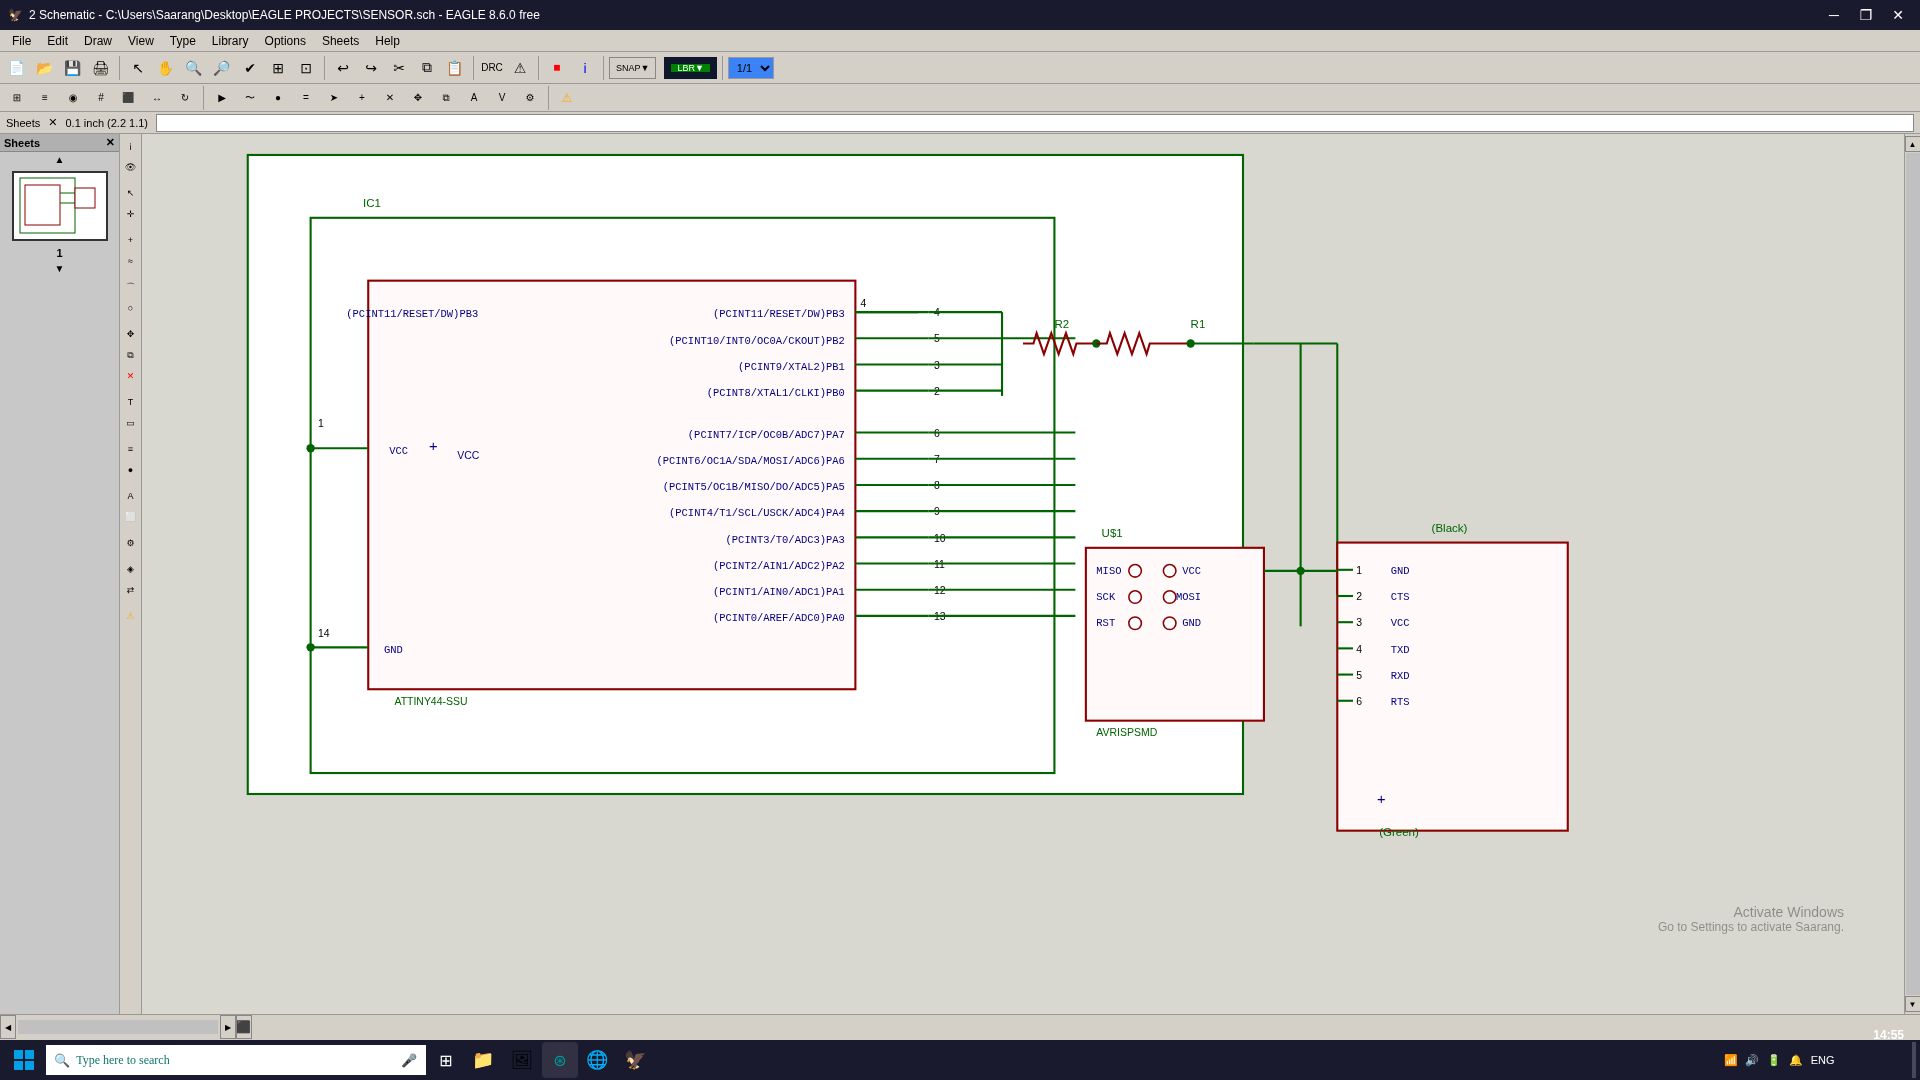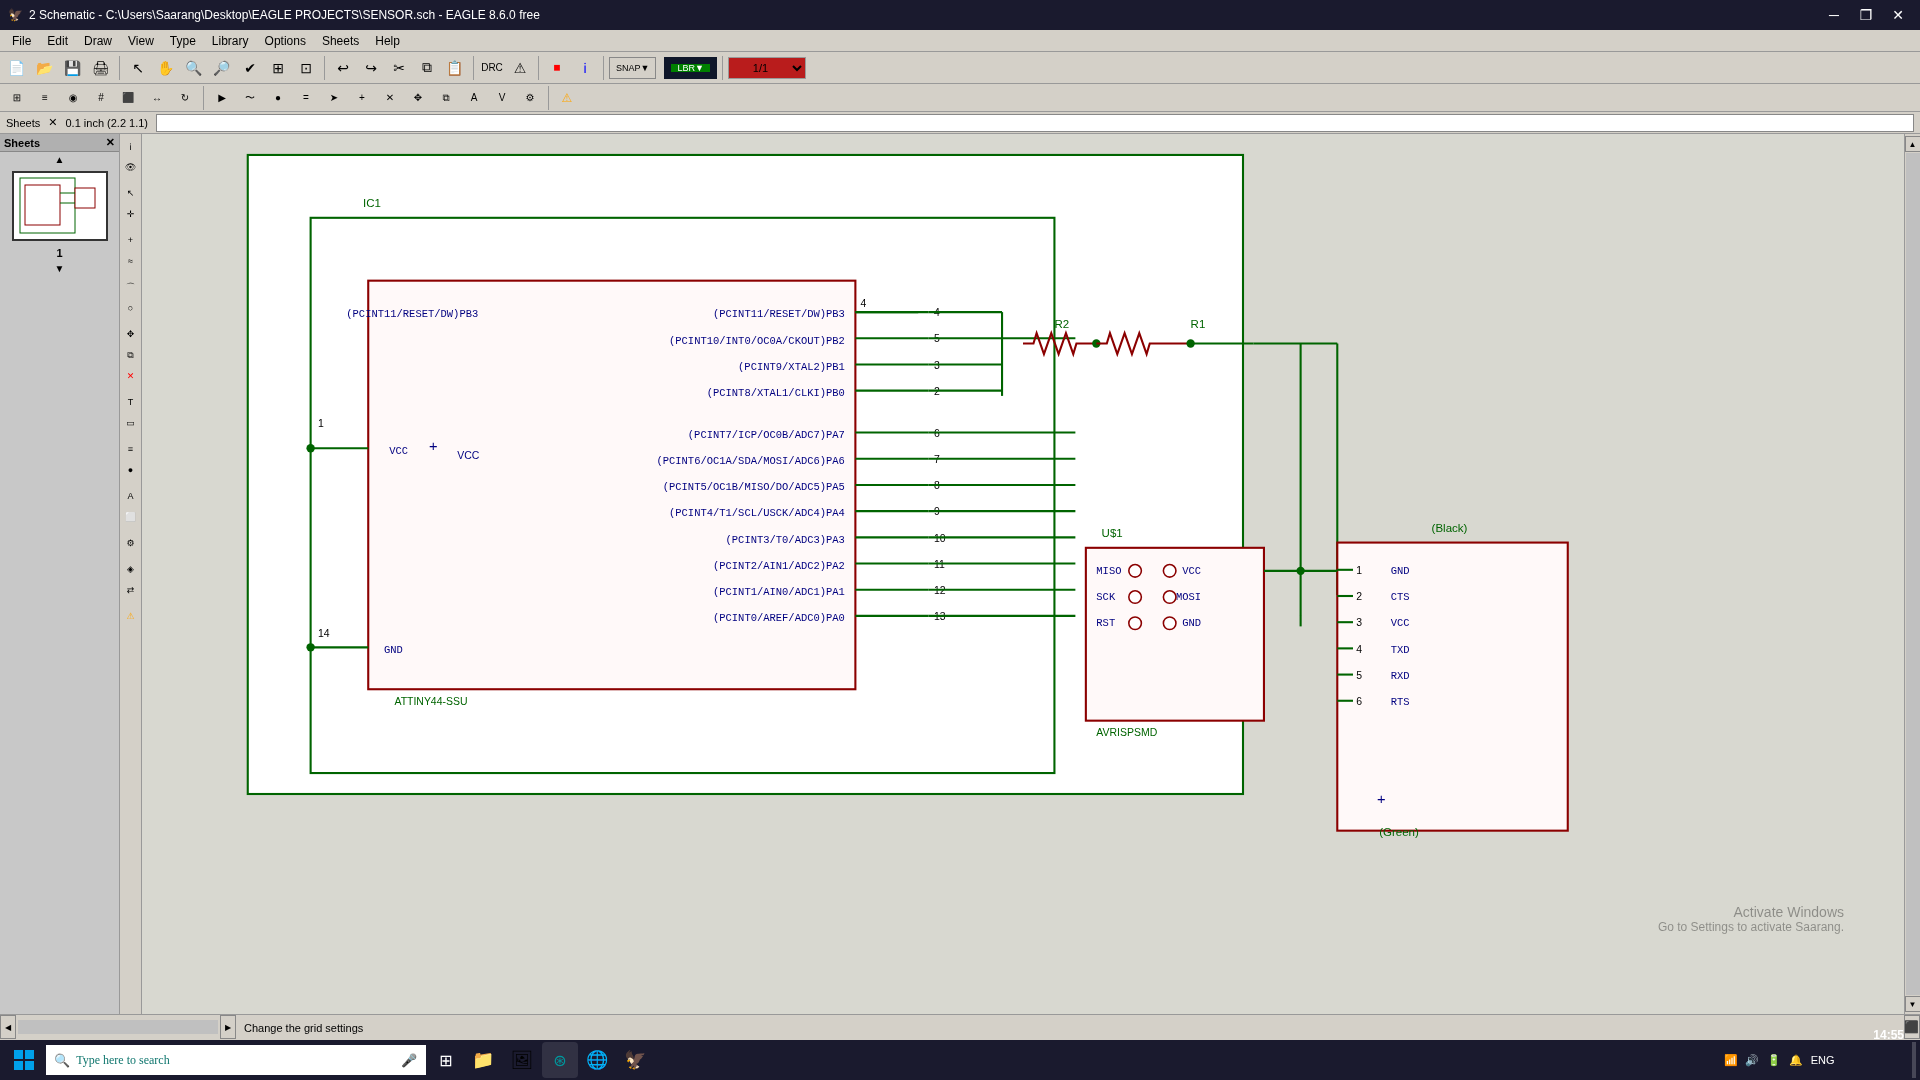--- a/index.html
+++ b/index.html
@@ -25,21 +25,21 @@
       height: 32px; background: #d4d0c8; display: flex; align-items: center; padding: 2px 4px; gap: 2px; border-bottom: 1px solid #999;
     }
     .toolbar-sep { width: 1px; height: 24px; background: #999; margin: 0 3px; }
     .toolbar-btn {
       width: 26px; height: 26px; background: #d4d0c8; border: 1px solid transparent; cursor: pointer;
       display: flex; align-items: center; justify-content: center; font-size: 14px;
     }
 
     
     .toolbar-dropdown {
-      height: 22px; background: #b91c1c; border: 1px solid #999; padding: 0 20px; font-size: 11px; cursor: pointer;
+      height: 22px; background: #3b82f6; border: 1px solid #999; padding: 0 4px; font-size: 11px; cursor: pointer;
     }
 
     #toolbar2 {
       height: 28px; background: #d4d0c8; display: flex; align-items: center; padding: 2px 4px; gap: 2px; border-bottom: 1px solid #999;
     }
 
     
     #statusbar-top {
       height: 22px; background: #d4d0c8; display: flex; align-items: center; padding: 0 6px; gap: 8px; border-bottom: 1px solid #999; font-size: 11px;
     }
@@ -430,23 +430,20 @@
     <button style="width:16px; height:16px; background:#d4d0c8; border:1px solid #888; cursor:pointer; font-size:8px; padding:0;">▲</button>
     <div style="flex:1; background:#c0c0c0; width:14px; cursor:pointer;"></div>
     <button style="width:16px; height:16px; background:#d4d0c8; border:1px solid #888; cursor:pointer; font-size:8px; padding:0;">▼</button>
   </div>
 </div>
 
 <div style="display:flex; height:26px; background:#d4d0c8; border-top:1px solid #999; position:absolute; bottom:40px; left:0; right:0;">
   <button style="width:16px; height:24px; background:#d4d0c8; border:1px solid #888; cursor:pointer; font-size:8px;">◀</button>
   <div style="width:200px; background:#c0c0c0; height:14px; margin:5px 2px; cursor:pointer;"></div>
   <button style="width:16px; height:24px; background:#d4d0c8; border:1px solid #888; cursor:pointer; font-size:8px;">▶</button>
-  <div style="flex:1; display:flex; align-items:center; padding:0 8px;">
-    <span style="font-size:11px;">Change the grid settings</span>
-  </div>
   <div style="width:16px; height:24px; display:flex; align-items:center; justify-content:center; cursor:pointer; background:#d4d0c8; border:1px solid #888;">⬛</div>
 </div>
 
 <div id="taskbar" style="position:absolute; bottom:0; left:0; right:0; height:40px; background:#1a1a2e; display:flex; align-items:center; padding:0 4px; gap:2px; z-index:100;">
 
   <button id="taskbar-start" style="width:40px; height:36px; background:transparent; border:none; cursor:pointer; display:flex; align-items:center; justify-content:center;">
     <svg width="20" height="20" viewBox="0 0 20 20">
       <rect x="0" y="0" width="9" height="9" fill="#00a0e9"></rect>
       <rect x="11" y="0" width="9" height="9" fill="#00a0e9"></rect>
       <rect x="0" y="11" width="9" height="9" fill="#00a0e9"></rect>

